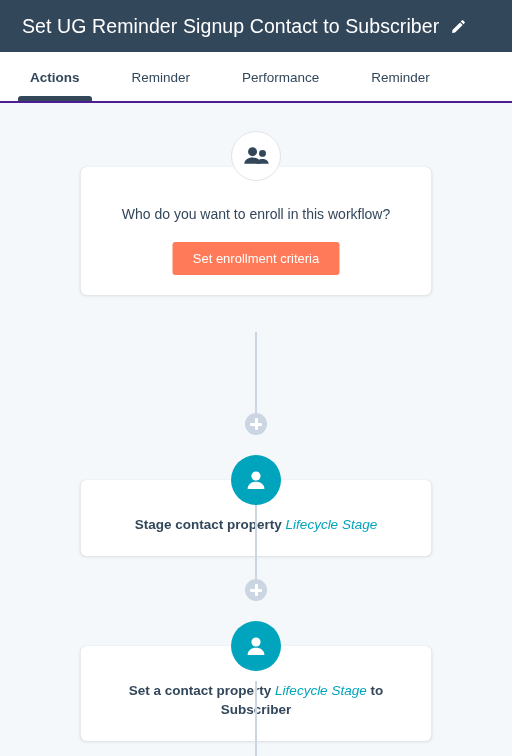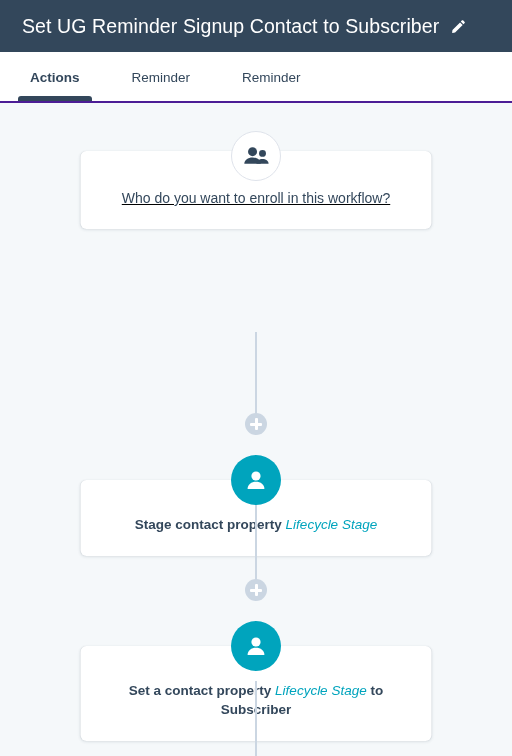--- a/index.html
+++ b/index.html
@@ -117,37 +117,41 @@
   </div>
 
   <div class="tabbar">
     <div class="tab active">
       <span>Actions</span>
     </div>
     <div class="tab">
       <span>Reminder</span>
     </div>
     <div class="tab">
+      <span>Performance</span>
+    </div>
+    <div class="tab">
       <span>Reminder</span>
     </div>
   </div>
 
   <div class="canvas">
 
     <div class="badge white" style="top: 28px;">
       <svg width="26" height="20" viewBox="0 0 30 22" aria-hidden="true">
         <circle cx="11" cy="6" r="5.2" fill="#33475b"></circle>
         <path d="M1.5 20c0-4.6 4.3-7.4 9.5-7.4S20.5 15.4 20.5 20z" fill="#33475b"></path>
         <circle cx="22.5" cy="8" r="4" fill="#33475b"></circle>
         <path d="M15.5 20c0-3.4 3.2-5.6 7-5.6s7 2.2 7 5.6z" fill="#33475b"></path>
       </svg>
     </div>
-    <div class="card" style="top: 48px; text-decoration: underline;">
+    <div class="card" style="top: 64px;">
       <div class="card-body">
         <div class="enroll-question">Who do you want to enroll in this workflow?</div>
+        <button class="enroll-btn">Set enrollment criteria</button>
       </div>
     </div>
 
     <div class="spine" style="top: 229px; height: 82px;"></div>
     <div class="plus" style="top: 310px;"></div>
 
     <div class="badge teal" style="top: 352px;">
       <svg width="24" height="24" viewBox="0 0 24 24" aria-hidden="true">
         <circle cx="12" cy="8" r="4.6" fill="#ffffff"></circle>
         <path d="M3.6 21c0-4.6 3.8-7.2 8.4-7.2s8.4 2.6 8.4 7.2z" fill="#ffffff"></path>

